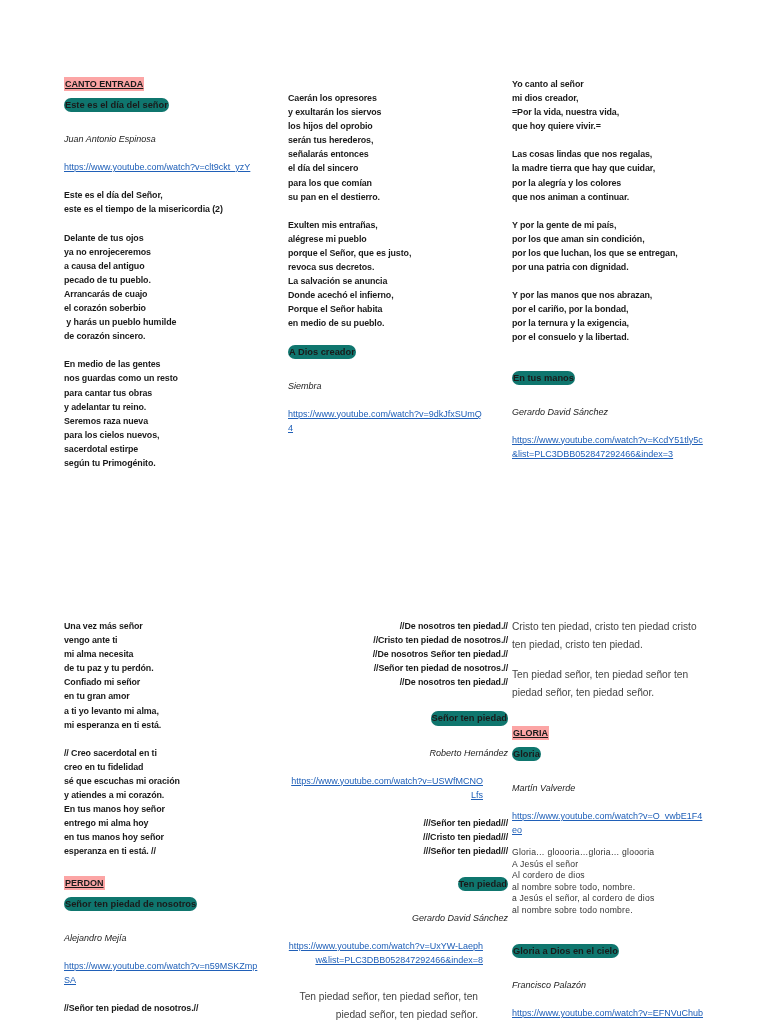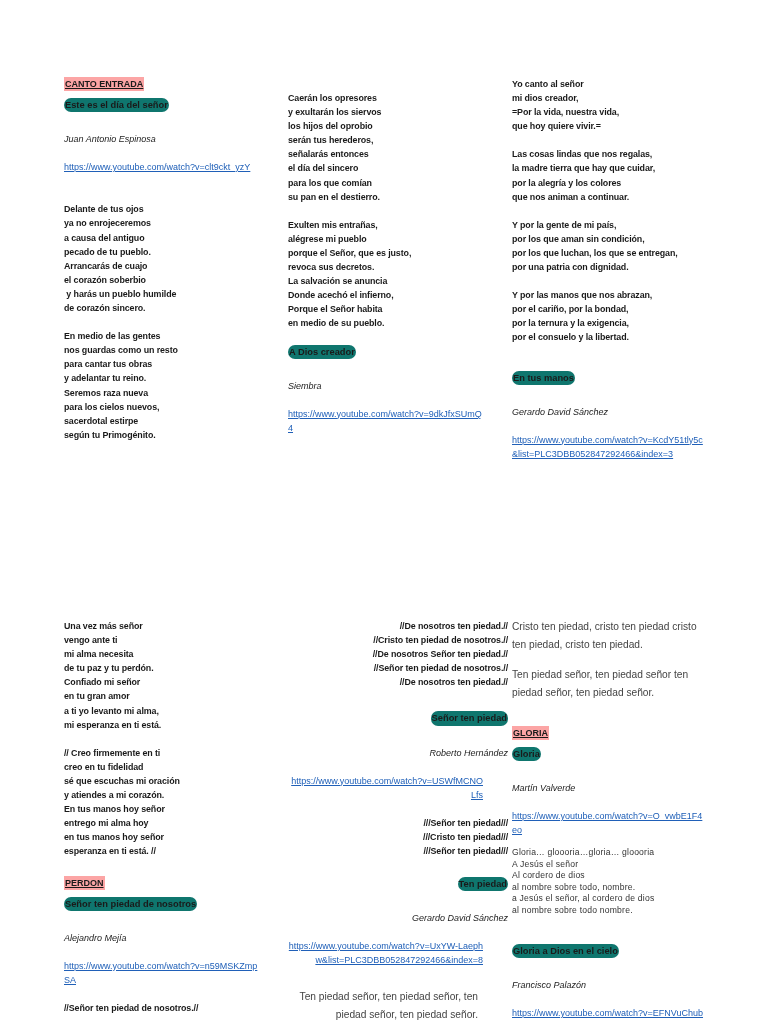--- a/index.html
+++ b/index.html
@@ -21,20 +21,24 @@
 <body>
 
 <div class="col" style="left:64px; top:77px;">
   <span class="sec-label">CANTO ENTRADA</span>
   <div class="gap-s"></div>
   <span class="song-title">Este es el día del señor</span>
   <span class="line author">Juan Antonio Espinosa</span>
   <div class="gap"></div>
   <a class="link">https://www.youtube.com/watch?v=clt9ckt_yzY</a>
   <div class="gap"></div>
+  <div class="lyric">
+    <span class="line">Este es el día del Señor,</span>
+    <span class="line">este es el tiempo de la misericordia (2)</span>
+  </div>
   <div class="gap"></div>
   <div class="lyric">
     <span class="line">Delante de tus ojos</span>
     <span class="line">ya no enrojeceremos</span>
     <span class="line">a causa del antiguo</span>
     <span class="line">pecado de tu pueblo.</span>
     <span class="line">Arrancarás de cuajo</span>
     <span class="line">el corazón soberbio</span>
     <span class="line" style="white-space:pre"> y harás un pueblo humilde</span>
     <span class="line">de corazón sincero.</span>
@@ -122,21 +126,21 @@
     <span class="line">vengo ante ti</span>
     <span class="line">mi alma necesita</span>
     <span class="line">de tu paz y tu perdón.</span>
     <span class="line">Confiado mi señor</span>
     <span class="line">en tu gran amor</span>
     <span class="line">a ti yo levanto mi alma,</span>
     <span class="line">mi esperanza en ti está.</span>
   </div>
   <div class="gap"></div>
   <div class="lyric">
-    <span class="line">// Creo firmemente en ti</span>
+    <span class="line">// Creo sacerdotal en ti</span>
     <span class="line">creo en tu fidelidad</span>
     <span class="line">sé que escuchas mi oración</span>
     <span class="line">y atiendes a mi corazón.</span>
     <span class="line">En tus manos hoy señor</span>
     <span class="line">entrego mi alma hoy</span>
     <span class="line">en tus manos hoy señor</span>
     <span class="line">esperanza en ti está. //</span>
   </div>
   <div class="gap" style="height:17px"></div>
   <span class="sec-label">PERDON</span>

